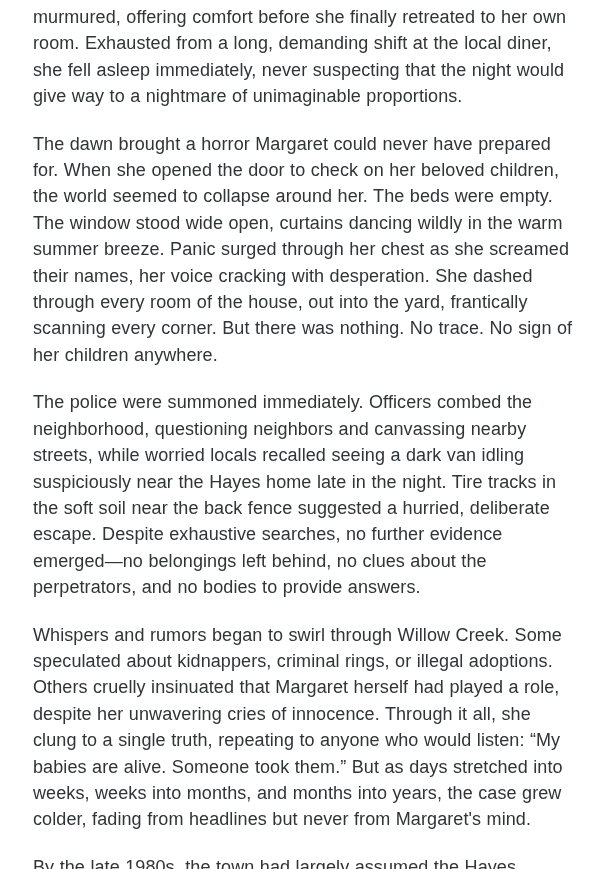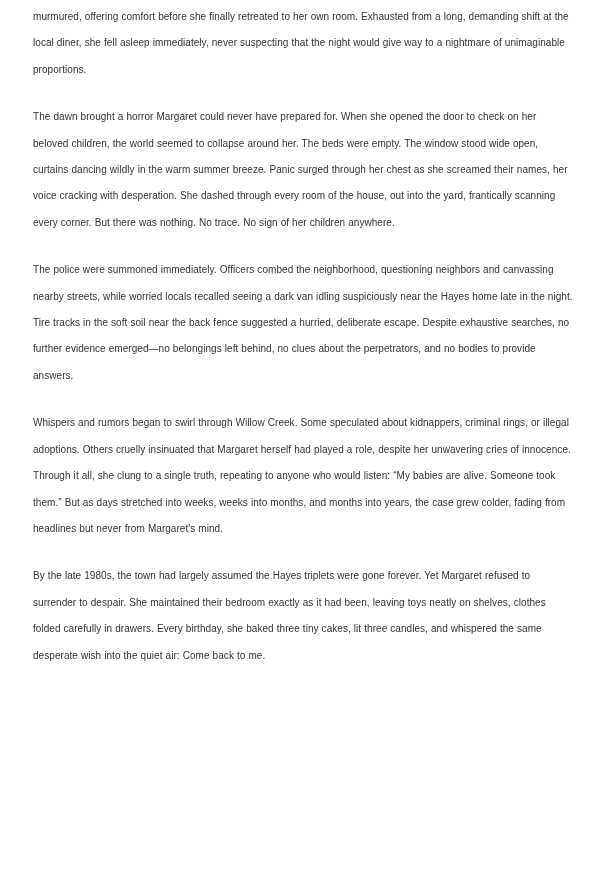--- a/index.html
+++ b/index.html
@@ -19,21 +19,21 @@
     height: 869px;
     padding: 0 36px 0 33px;
     background: #ffffff;
     position: relative;
   }
   .article {
     padding-top: 4px;
   }
   .para {
     margin: 0 0 21px 0;
-    font-size: 10px;
+    font-size: 18px;
     line-height: 26.4px;
     color: #2f3437;
     letter-spacing: 0.005em;
     text-align: left;
     word-spacing: 0.02em;
   }
   .para:last-child {
     margin-bottom: 4px;
   }
   

